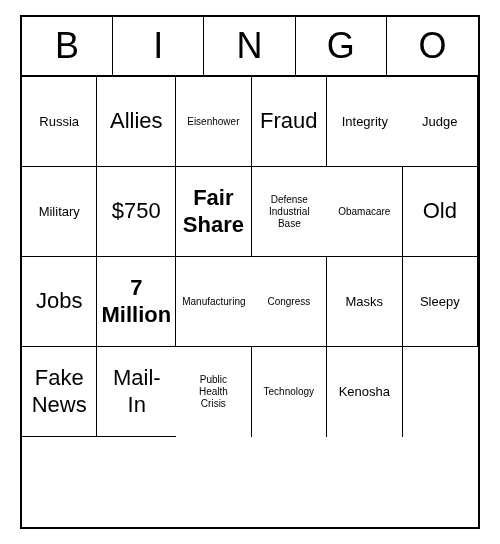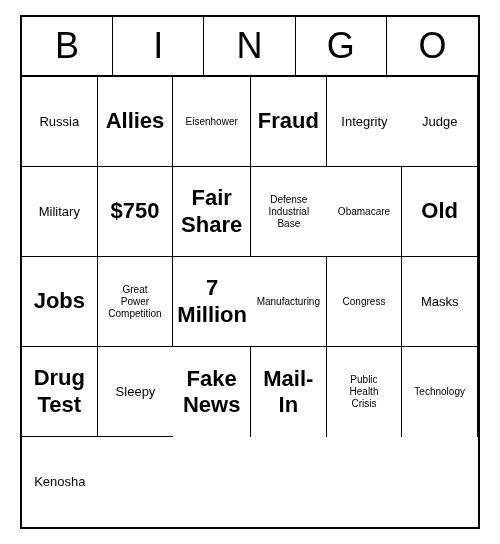--- a/index.html
+++ b/index.html
@@ -68,21 +68,21 @@
       border-bottom: none;
     }
 
     .bingo-cell span {
       display: block;
       line-height: 1.2;
     }
 
     .size-large {
       font-size: 22px;
-      font-weight: bold;
+      font-weight: normal;
     }
 
     .size-medium {
       font-size: 22px;
       font-weight: bold;
     }
 
     .size-normal {
       font-size: 13px;
     }
@@ -136,36 +136,30 @@
       <div class="bingo-cell">
         <span class="size-small">Obamacare</span>
       </div>
       <div class="bingo-cell">
         <span class="size-large">Old</span>
       </div>
       <div class="bingo-cell">
         <span class="size-large">Jobs</span>
       </div>
       <div class="bingo-cell">
-        <span class="size-small">Great<br>Power<br>Competition</span>
-      </div>
-      <div class="bingo-cell">
         <span class="size-medium">7<br>Million</span>
       </div>
       <div class="bingo-cell">
         <span class="size-small">Manufacturing</span>
       </div>
       <div class="bingo-cell">
         <span class="size-small">Congress</span>
       </div>
       <div class="bingo-cell">
         <span class="size-normal">Masks</span>
-      </div>
-      <div class="bingo-cell">
-        <span class="size-medium">Drug<br>Test</span>
       </div>
       <div class="bingo-cell">
         <span class="size-normal">Sleepy</span>
       </div>
       <div class="bingo-cell">
         <span class="size-large">Fake<br>News</span>
       </div>
       <div class="bingo-cell">
         <span class="size-large">Mail-<br>In</span>
       </div>

